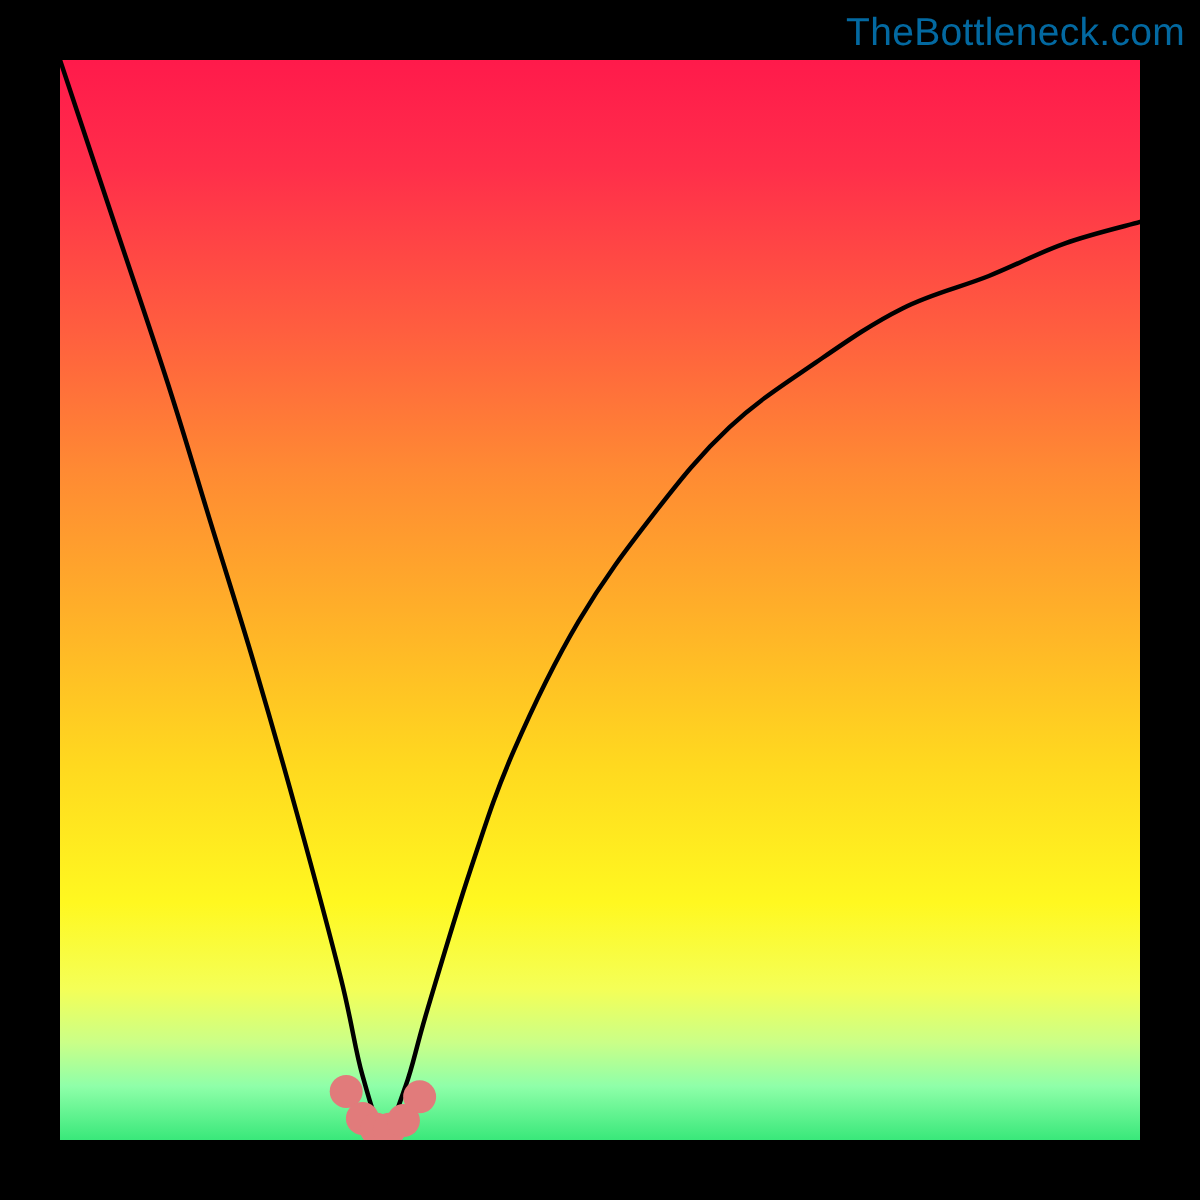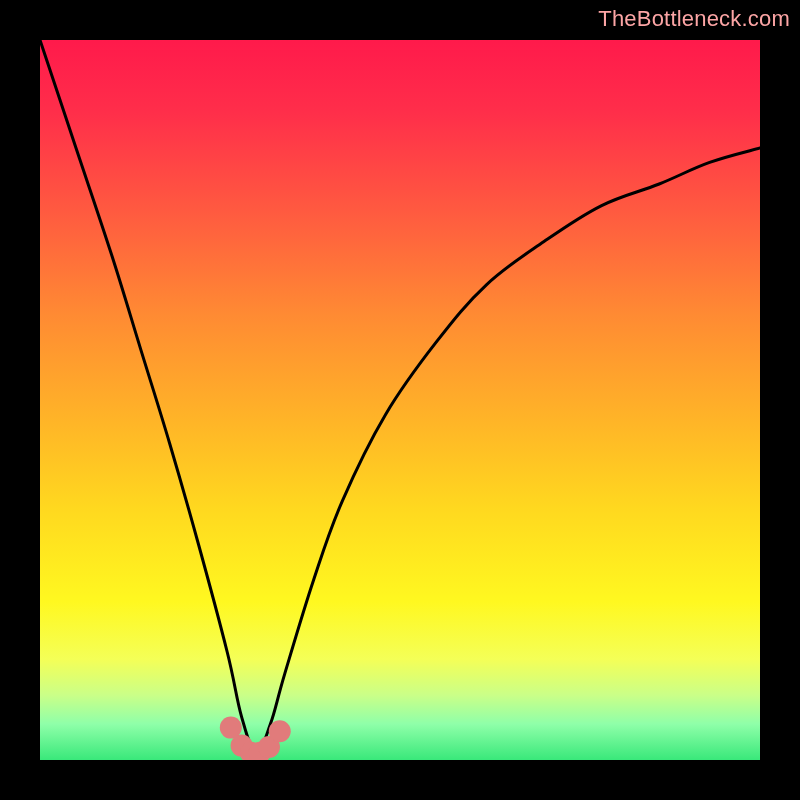--- a/index.html
+++ b/index.html
@@ -47,22 +47,22 @@
     position: absolute;
     left: 0; top: 0;
     width: 720px;
     height: 720px;
     overflow: visible;
   }
   .watermark {
     position: absolute;
     top: 6px;
     right: 10px;
-    color: #fca5a5;
-    font-size: 22px;
+    color: #0369a1;
+    font-size: 26px;
     letter-spacing: 0.2px;
     font-weight: 500;
     user-select: none;
     white-space: nowrap;
   }
 </style>
 </head>
 <body>
 
 <div class="stage">

